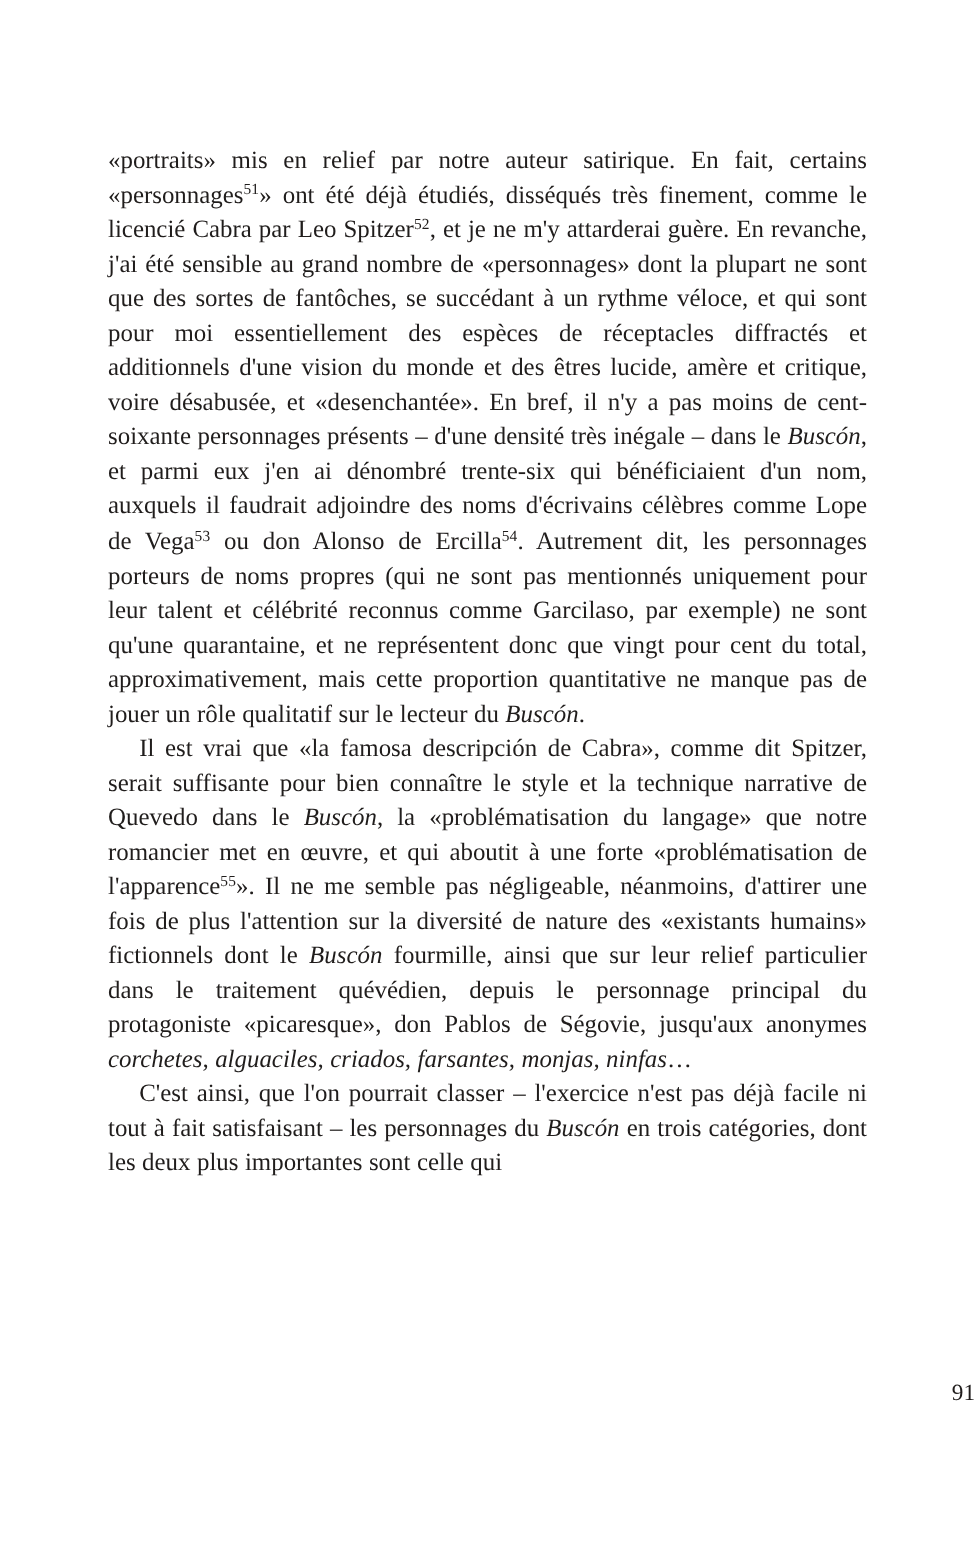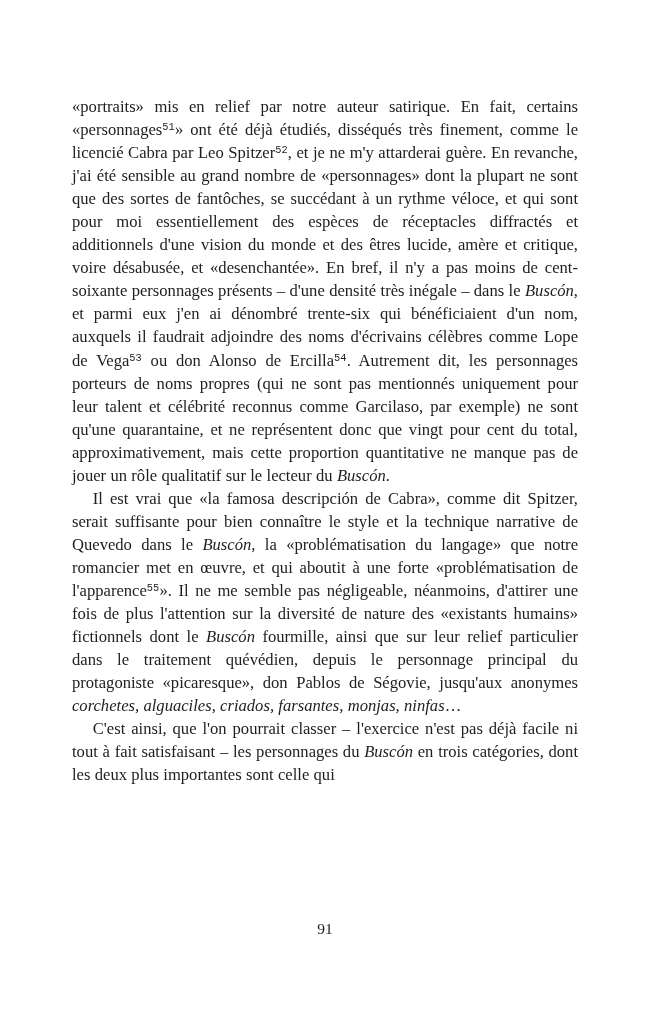--- a/index.html
+++ b/index.html
@@ -39,28 +39,27 @@
     text-indent: 1.25em;
   }
   .para i,
   .para em {
   }
   sup {
     font-size: 0.62em;
     line-height: 0;
     vertical-align: 0.52em;
     letter-spacing: 0.01em;
-    font-family: Liberation Mono, monospace;
   }
   .folio {
     position: absolute;
     left: 0;
     right: 0;
     top: 920px;
-    text-align: center;
+    text-align: right;
     font-family: "Liberation Serif", "DejaVu Serif", serif;
     font-size: 15.5px;
     color: #201d1c;
   }
 </style>
 </head>
 <body>
 
 <div class="page">
 

